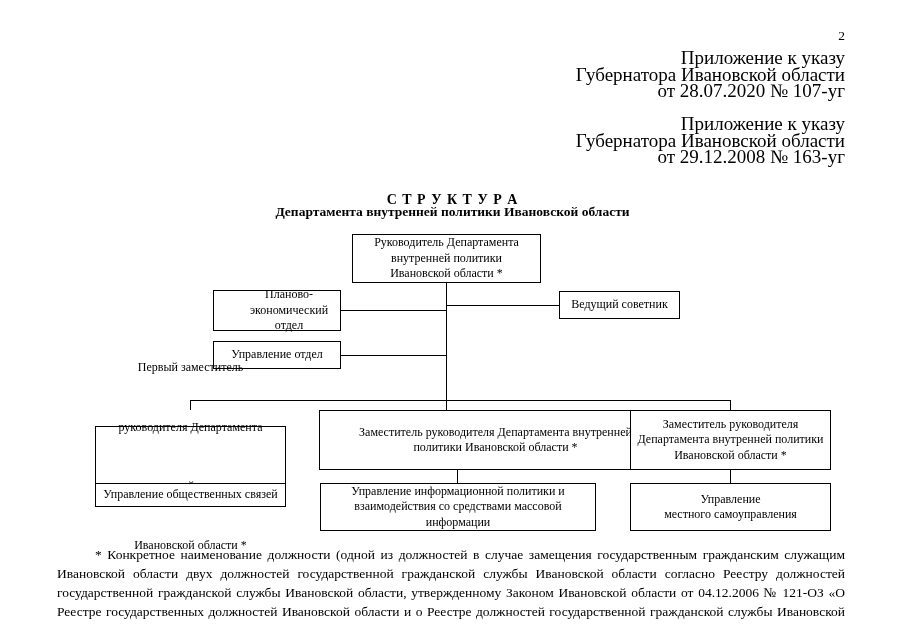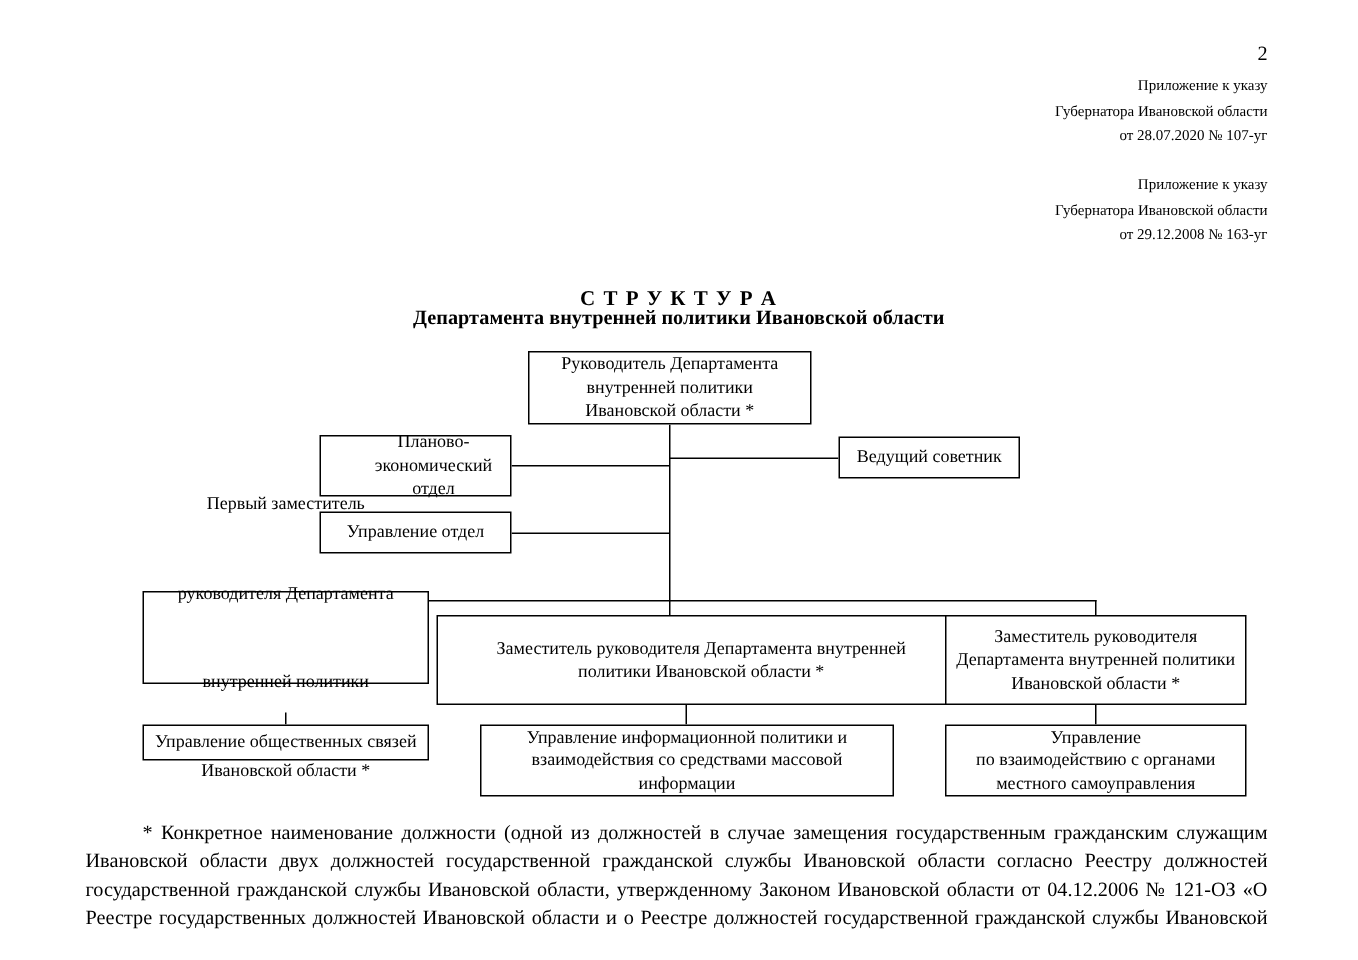--- a/index.html
+++ b/index.html
@@ -10,21 +10,21 @@
     font-family:"Liberation Serif","DejaVu Serif",serif;
     color:#000;
     overflow:hidden;
   }
   .page-number{
     position:absolute;top:28px;right:60px;
     font-size:13.5px;text-align:right;
   }
   .annex{
     position:absolute;right:60px;
-    font-size:10px;line-height:16.5px;text-align:right;
+    font-size:19px;line-height:16.5px;text-align:right;
   }
   .annex1{top:50px;}
   .annex2{top:116px;}
   .doc-title{
     position:absolute;top:192px;left:0;width:100%;
     text-align:center;font-weight:bold;font-size:14px;letter-spacing:1px;
   }
   .doc-subtitle{
     position:absolute;top:204px;left:0;width:100%;
     text-align:center;font-weight:bold;font-size:13.5px;
@@ -93,28 +93,28 @@
     </div>
 
     <div class="box" style="left:559px;top:291px;width:121px;height:28px;">
       <div>Ведущий советник</div>
     </div>
 
     <div class="box" style="left:213px;top:341px;width:128px;height:28px;">
       <div>Управление отдел</div>
     </div>
 
-    <div class="box" style="left:95px;top:394px;width:191px;height:62px;gap:44px;">
+    <div class="box" style="left:95px;top:426px;width:191px;height:62px;gap:44px;">
       <div>Первый заместитель</div>
       <div>руководителя Департамента</div>
       <div>внутренней политики</div>
       <div>Ивановской области *</div>
     </div>
 
-    <div class="box" style="left:291px;top:410px;width:353px;height:60px;">
+    <div class="box" style="left:319px;top:410px;width:353px;height:60px;">
       <div>Заместитель руководителя Департамента внутренней</div>
       <div>политики Ивановской области *</div>
     </div>
 
     <div class="box" style="left:630px;top:410px;width:201px;height:60px;">
       <div>Заместитель руководителя</div>
       <div>Департамента внутренней политики</div>
       <div>Ивановской области *</div>
     </div>
 
@@ -123,21 +123,20 @@
     </div>
 
     <div class="box" style="left:320px;top:483px;width:276px;height:48px;">
       <div>Управление информационной политики и</div>
       <div>взаимодействия со средствами массовой</div>
       <div>информации</div>
     </div>
 
     <div class="box" style="left:630px;top:483px;width:201px;height:48px;text-align:center;">
       <div>Управление</div>
-      <div>по взаимодействию с органами</div>
       <div>местного самоуправления</div>
     </div>
 
   </div>
 
   <p class="footnote">* Конкретное наименование должности (одной из должностей в случае замещения государственным гражданским служащим Ивановской области двух должностей государственной гражданской службы Ивановской области согласно Реестру должностей государственной гражданской службы Ивановской области, утвержденному Законом Ивановской области от 04.12.2006 № 121-ОЗ «О Реестре государственных должностей Ивановской области и о Реестре должностей государственной гражданской службы Ивановской</p>
 
 </div>
 
 </body></html>

